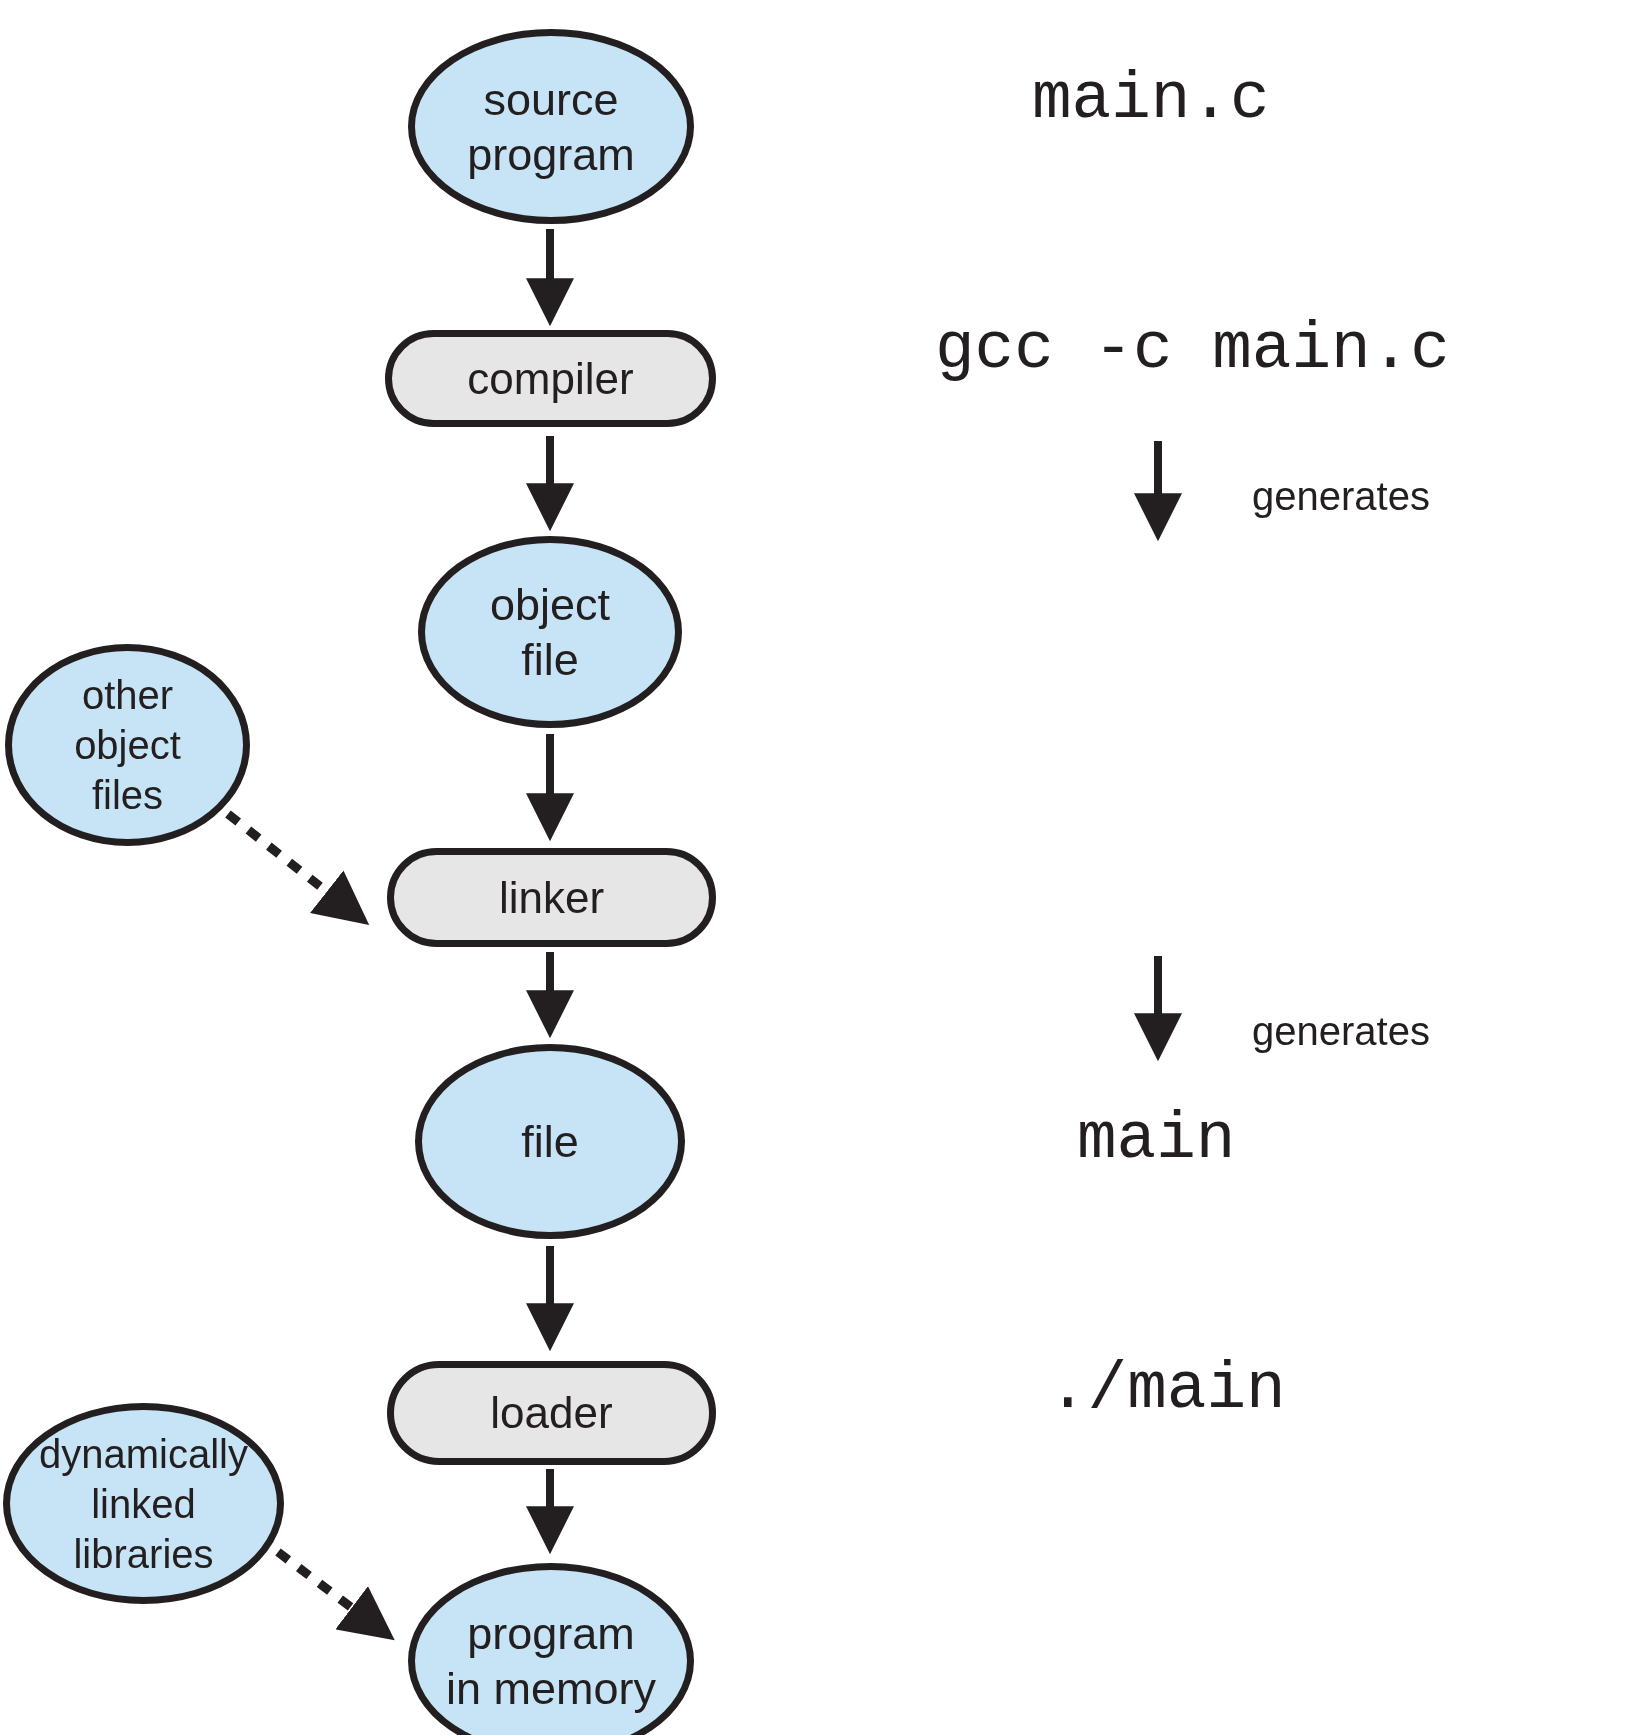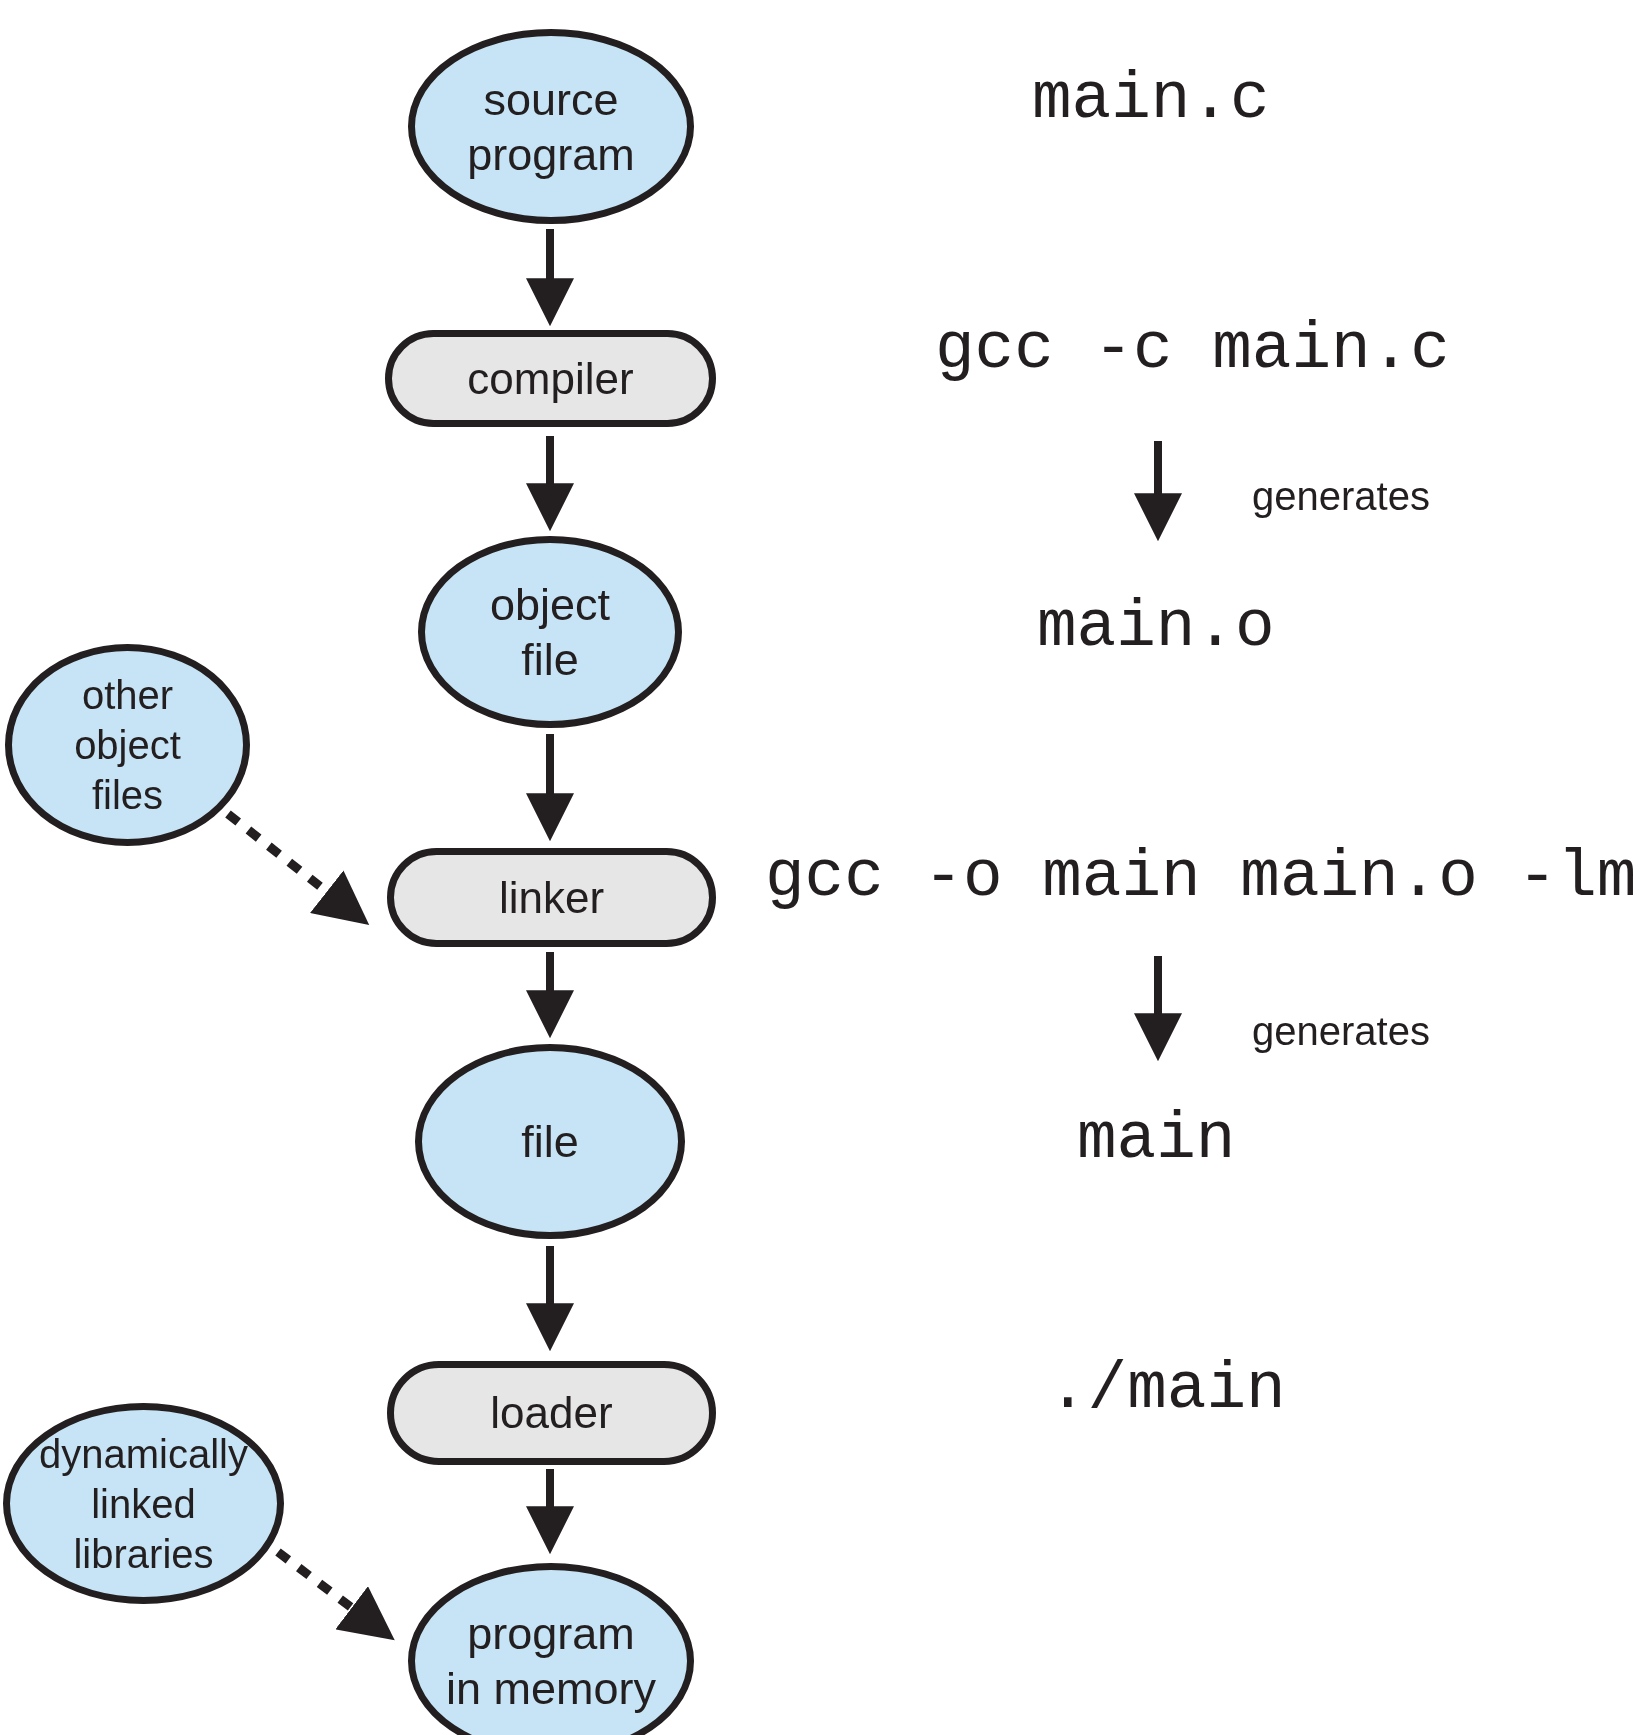--- a/index.html
+++ b/index.html
@@ -108,23 +108,21 @@
     <span>program</span>
     <span>in memory</span>
   </div>
 
   <div class="code" style="left:1032px;top:38px;">main.c</div>
 
   <div class="code" style="left:935px;top:288px;">gcc -c main.c</div>
 
   <div class="gen-label" style="left:1252px;top:448px;">generates</div>
 
-  <div class="code" style="left:1037px;top:566px;">main.o</div>
 
-  <div class="code" style="left:765px;top:816px;">gcc -o main main.o -lm</div>
 
   <div class="gen-label" style="left:1252px;top:983px;">generates</div>
 
   <div class="code" style="left:1077px;top:1078px;">main</div>
 
   <div class="code" style="left:1048px;top:1328px;">./main</div>
 
 </div>
 
 </body></html>

